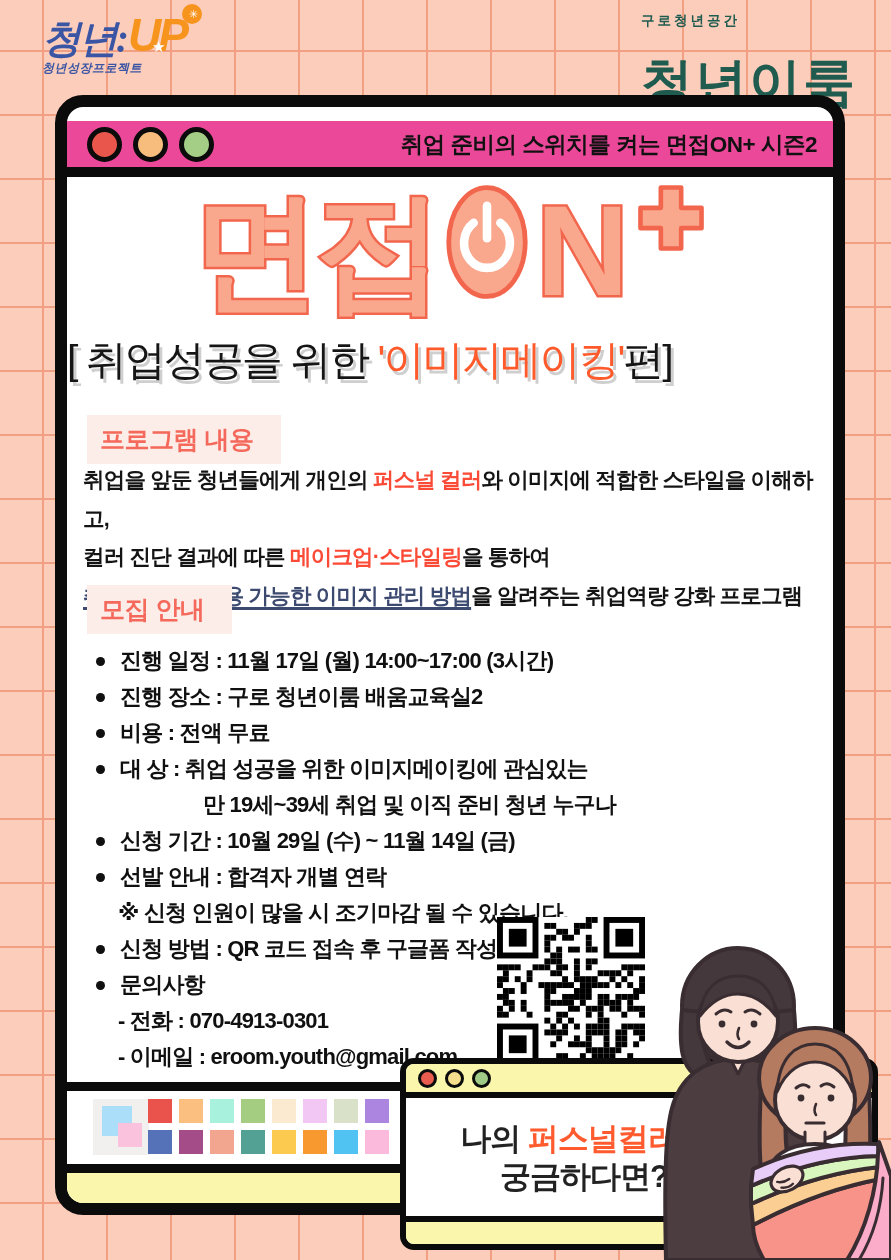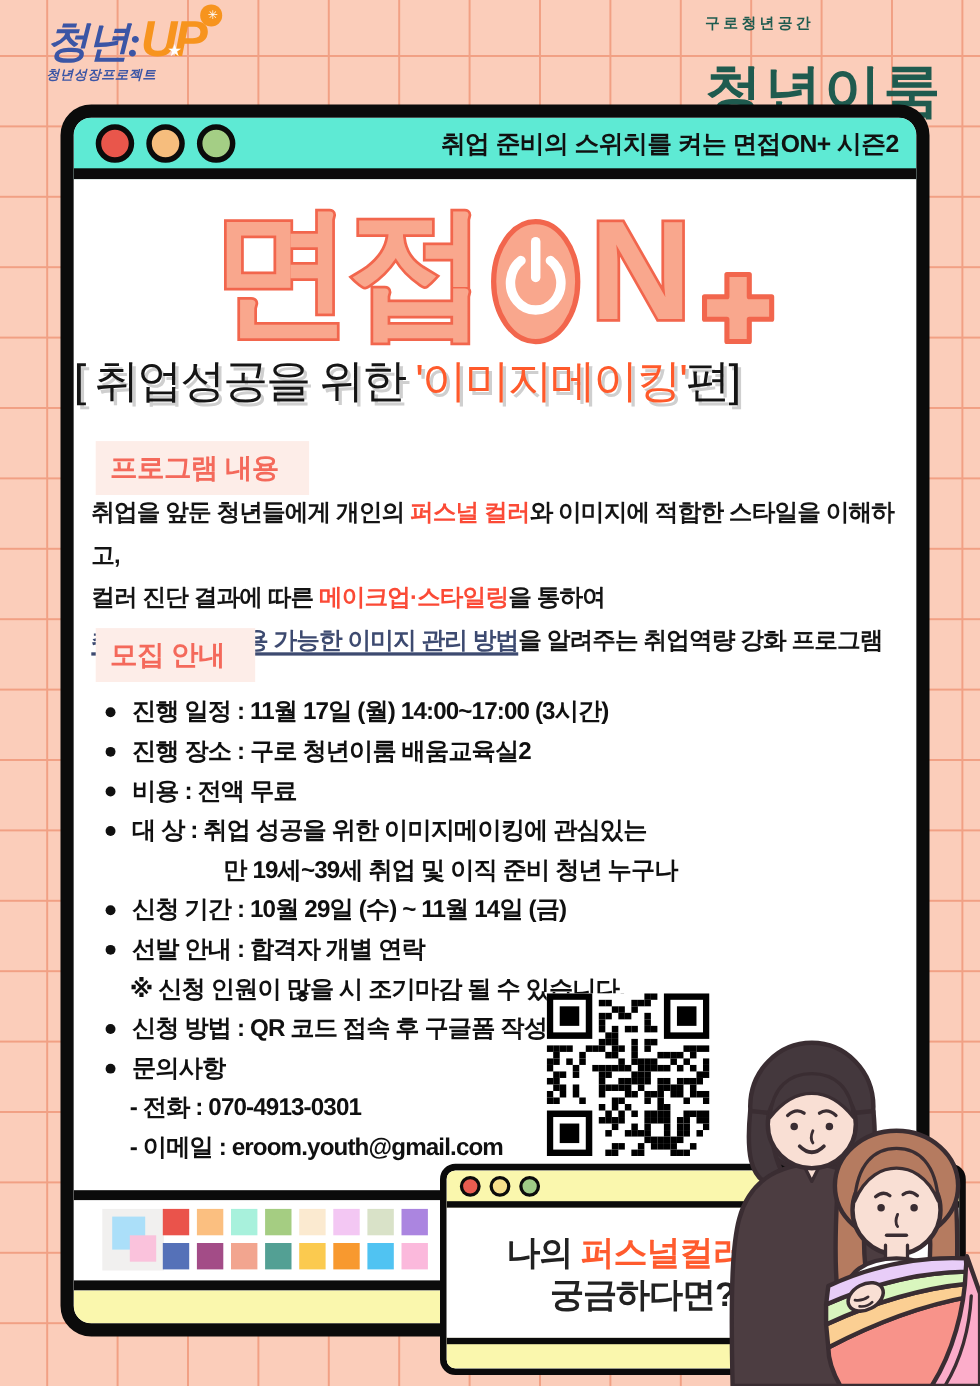--- a/index.html
+++ b/index.html
@@ -17,28 +17,28 @@
   .logo-up .up-badge{position:absolute;right:-16px;top:-12px;width:20px;height:20px;border-radius:50%;
     background:#F7941E;color:#fff;font-size:11px;line-height:20px;text-align:center;font-style:normal;}
   .logo-up .sub{margin-top:6px;color:#3B55A5;font-weight:800;font-size:12px;letter-spacing:0.5px;font-style:italic;}
   .logo-eroom{position:absolute;right:34px;top:12px;z-index:5;color:#1F5B4F;}
   .logo-eroom .tag{font-size:13.5px;font-weight:800;letter-spacing:3px;}
   .logo-eroom .name{font-size:52px;font-weight:900;letter-spacing:2px;margin-top:18px;}
   
   .mw{position:absolute;left:55px;top:95px;width:790px;height:1120px;z-index:10;
     box-sizing:border-box;border:12px solid #0b0b0b;border-radius:28px;background:#fff;
     display:flex;flex-direction:column;overflow:hidden;}
-  .mw-header{height:46px;flex:0 0 46px;background:#5eead4;border-bottom:10px solid #0b0b0b;
-    display:flex;align-items:center;padding:0 16px 0 20px;}
+  .mw-header{height:46px;flex:0 0 46px;background:#ec4899;border-bottom:10px solid #0b0b0b;
+    display:flex;align-items:center;padding:0 16px 0 20px;margin-top:14px;}
   .lights{display:flex;gap:11px;align-items:center;}
   .mw .light{width:25px;height:25px;border:5px solid #0b0b0b;border-radius:50%;display:inline-block;}
   .mw-header .bar-title{flex:1;text-align:right;font-size:22.5px;font-weight:800;color:#111;letter-spacing:-0.5px;}
   .mw-body{position:relative;flex:1;background:#fff;}
   
-  .hero{position:absolute;left:0;top:4px;width:100%;height:150px;display:flex;align-items:flex-end;justify-content:center;gap:6px;}
+  .hero{position:absolute;left:0;top:4px;width:100%;height:150px;display:flex;align-items:flex-start;justify-content:center;gap:6px;}
   .hero .big{font-size:128px;font-weight:900;letter-spacing:-5px;color:#F9A78D;
     -webkit-text-stroke:5px #F2664D;paint-order:stroke fill;line-height:140px;}
   .hero svg{display:block;}
   .subtitle{position:absolute;left:0;top:156px;width:100%;text-align:left;font-size:41px;font-weight:400;
     letter-spacing:-2px;color:#151515;text-shadow:3px 4px 0 #cfcfcf;}
   .sec-label{position:absolute;left:20px;display:inline-block;background:#FDEDE8;color:#F4695B;
     font-size:25px;font-weight:800;padding:8px 28px 8px 13px;letter-spacing:-0.5px;}
   .lbl-program{top:238px;}
   .lbl-recruit{top:408px;}
   .desc{position:absolute;left:16px;top:284px;font-size:21.5px;font-weight:600;line-height:38.5px;color:#141414;letter-spacing:-0.8px;}

